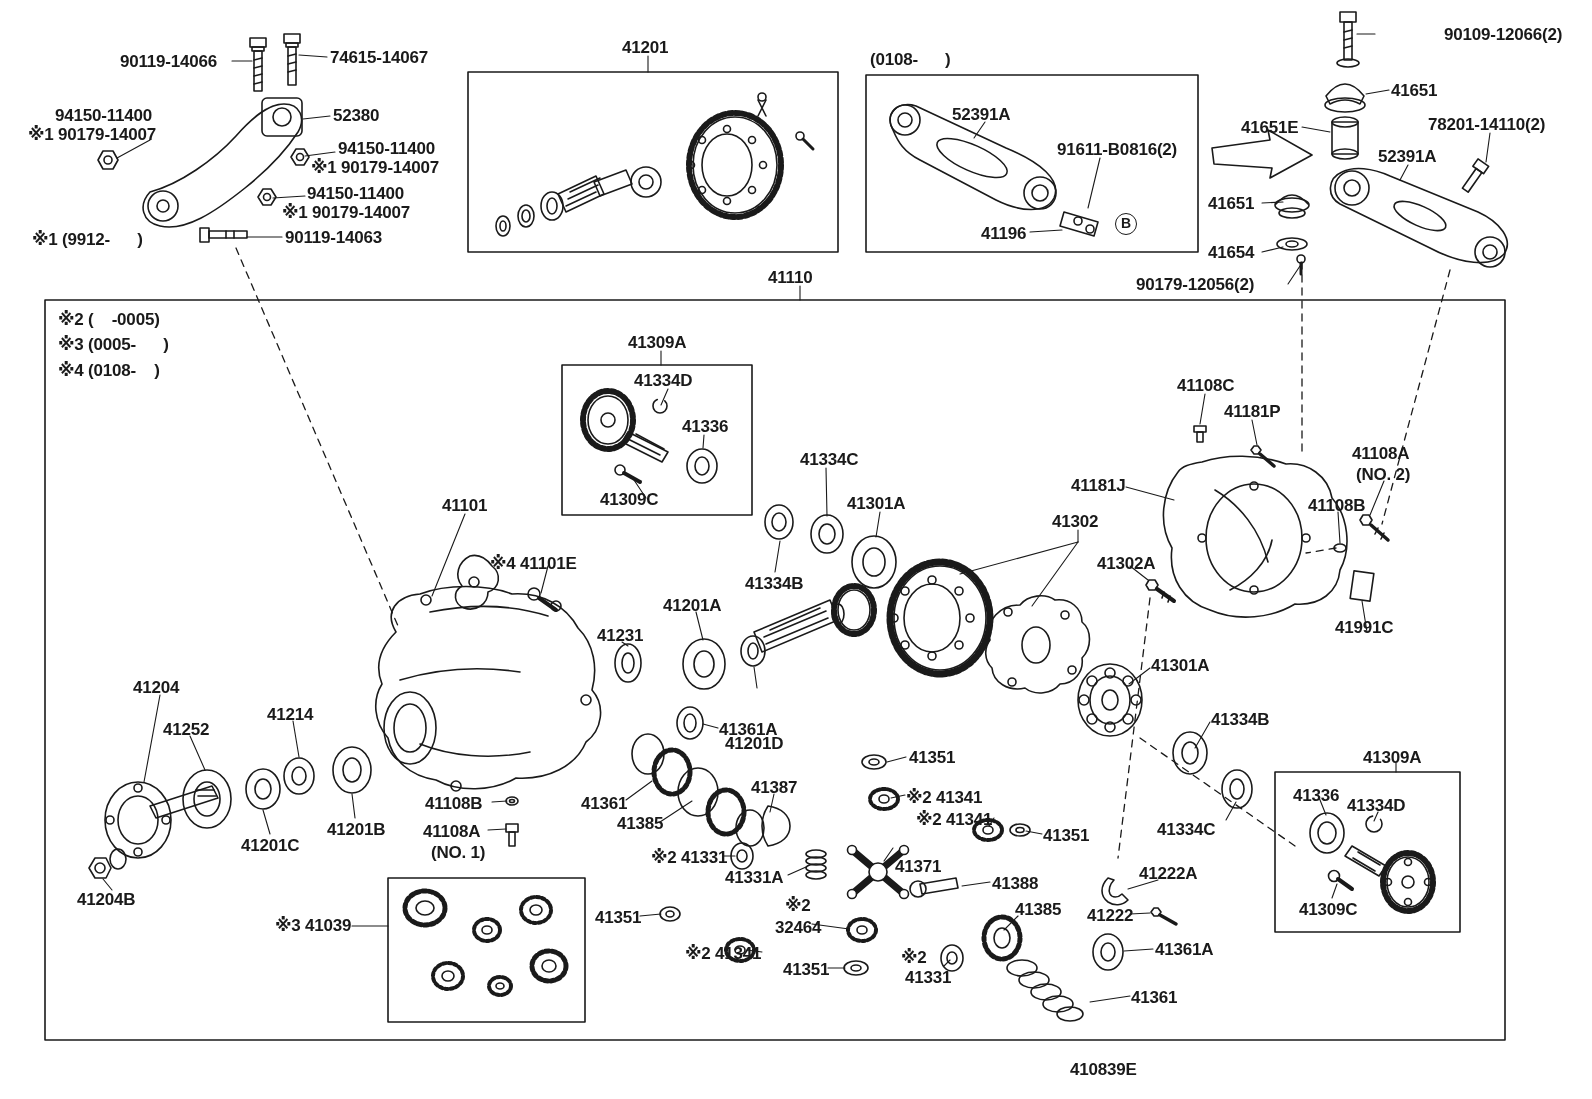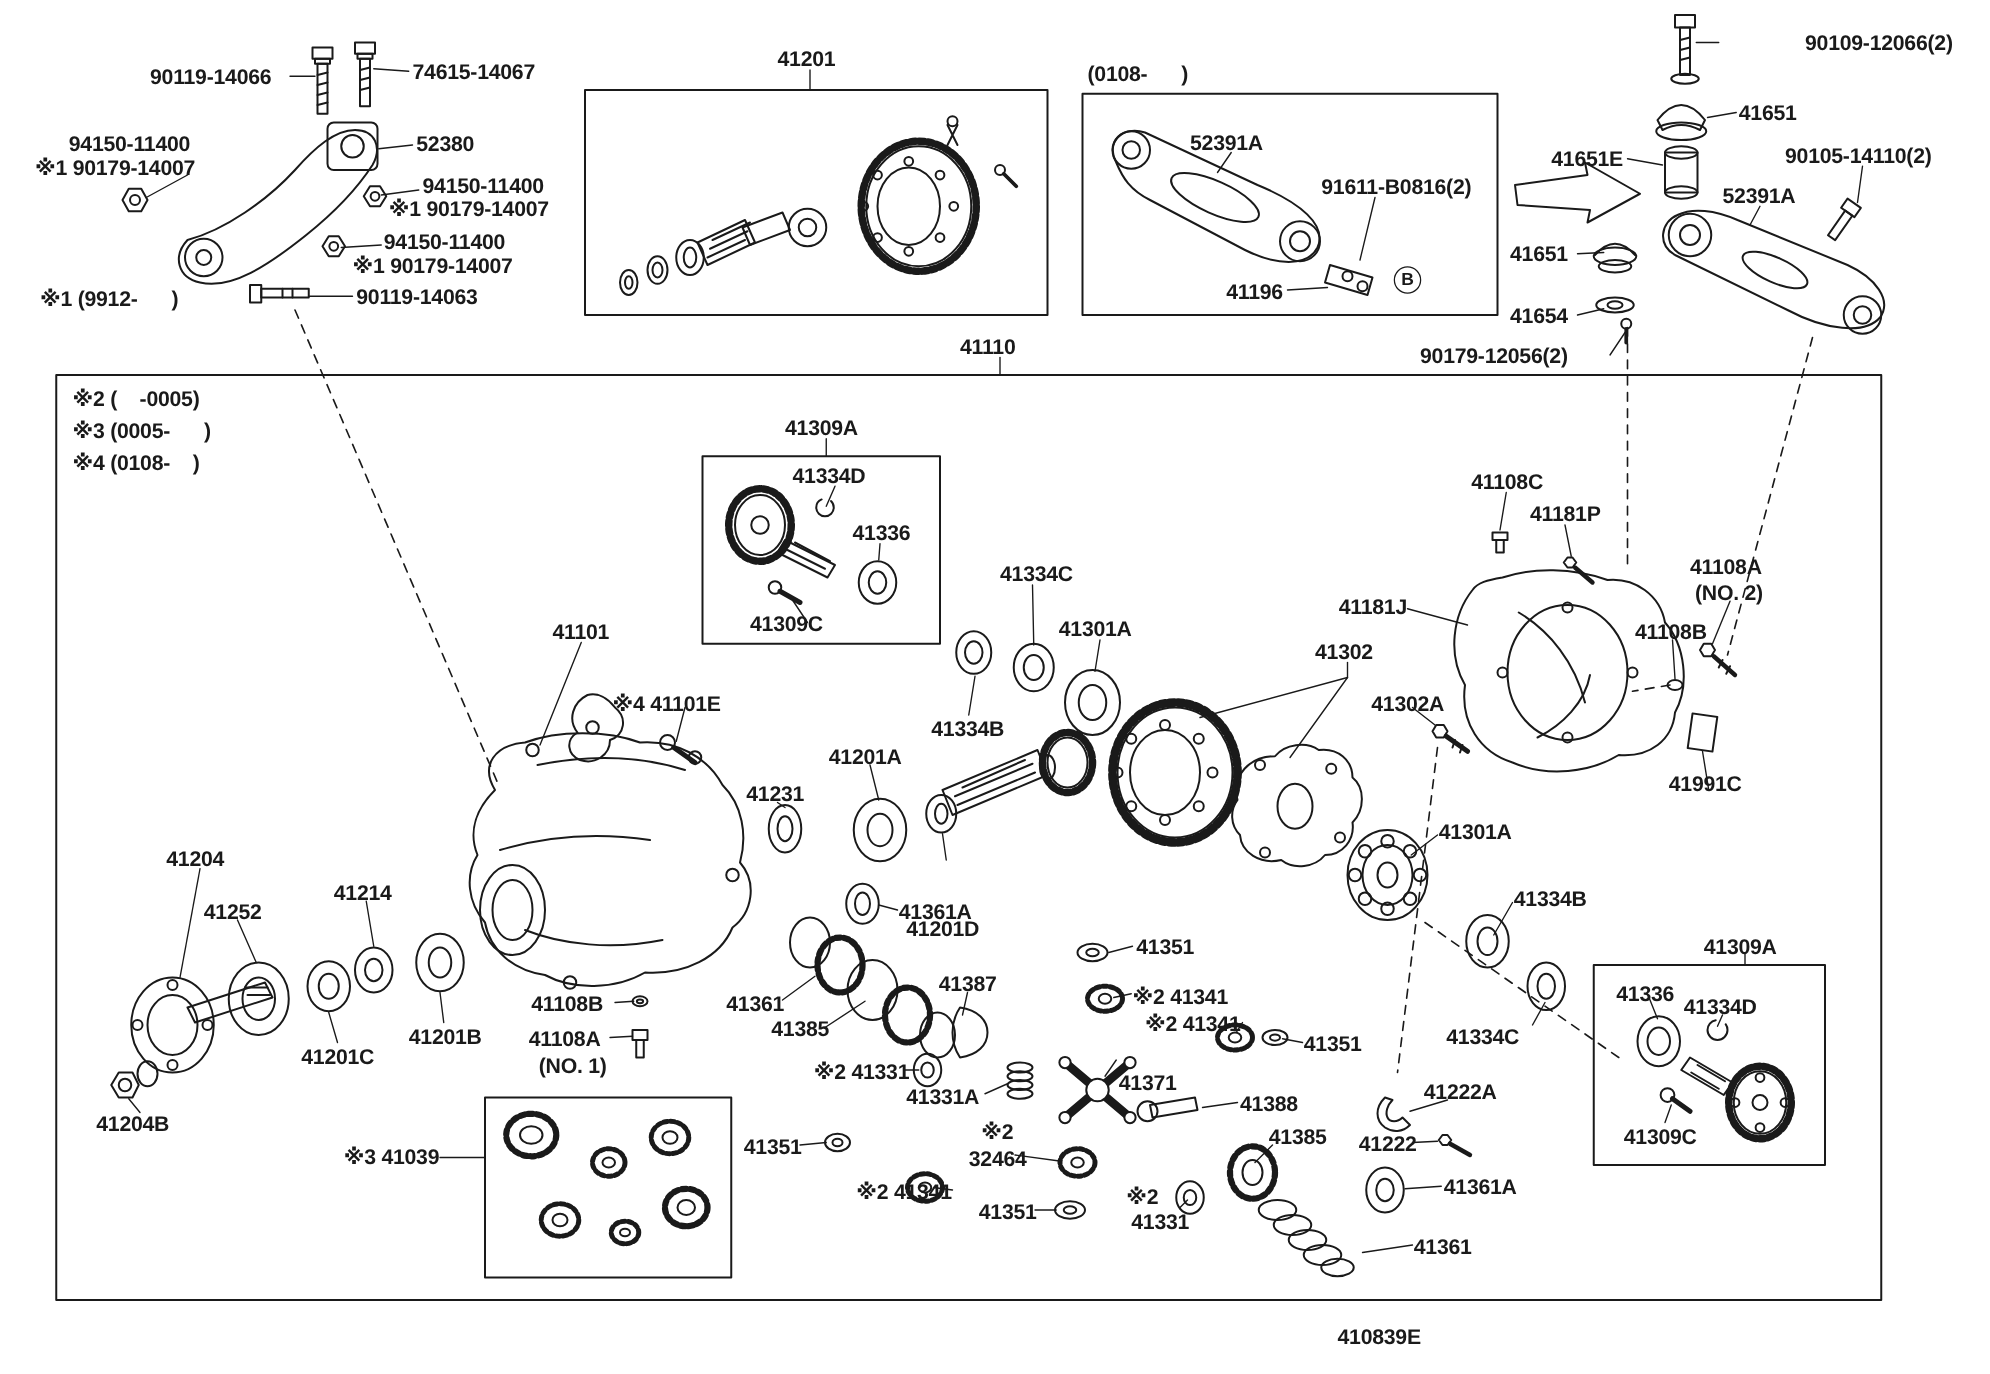--- a/index.html
+++ b/index.html
@@ -479,21 +479,21 @@
       <div class="lbl" style="left: 622px; top: 38px;">41201</div>
       <div class="lbl" style="left: 870px; top: 50px;">(0108-      )</div>
       <div class="lbl" style="left: 952px; top: 105px;">52391A</div>
       <div class="lbl" style="left: 1057px; top: 140px;">91611-B0816(2)</div>
       <div class="lbl" style="left: 981px; top: 224px;">41196</div>
       <div class="lbl circled" style="left: 1115px; top: 213px;">B</div>
       <div class="lbl" style="left: 768px; top: 268px;">41110</div>
       <div class="lbl" style="left: 1444px; top: 25px;">90109-12066(2)</div>
       <div class="lbl" style="left: 1391px; top: 81px;">41651</div>
       <div class="lbl" style="left: 1241px; top: 118px;">41651E</div>
-      <div class="lbl" style="left: 1428px; top: 115px;">90105-14110(2)</div>
+      <div class="lbl" style="left: 1428px; top: 115px;">78201-14110(2)</div>
       <div class="lbl" style="left: 1378px; top: 147px;">52391A</div>
       <div class="lbl" style="left: 1208px; top: 194px;">41651</div>
       <div class="lbl" style="left: 1208px; top: 243px;">41654</div>
       <div class="lbl" style="left: 1136px; top: 275px;">90179-12056(2)</div>
       <div class="lbl" style="left: 58px; top: 310px;">※2 (    -0005)</div>
       <div class="lbl" style="left: 58px; top: 335px;">※3 (0005-      )</div>
       <div class="lbl" style="left: 58px; top: 361px;">※4 (0108-    )</div>
       <div class="lbl" style="left: 628px; top: 333px;">41309A</div>
       <div class="lbl" style="left: 634px; top: 371px;">41334D</div>
       <div class="lbl" style="left: 682px; top: 417px;">41336</div>

